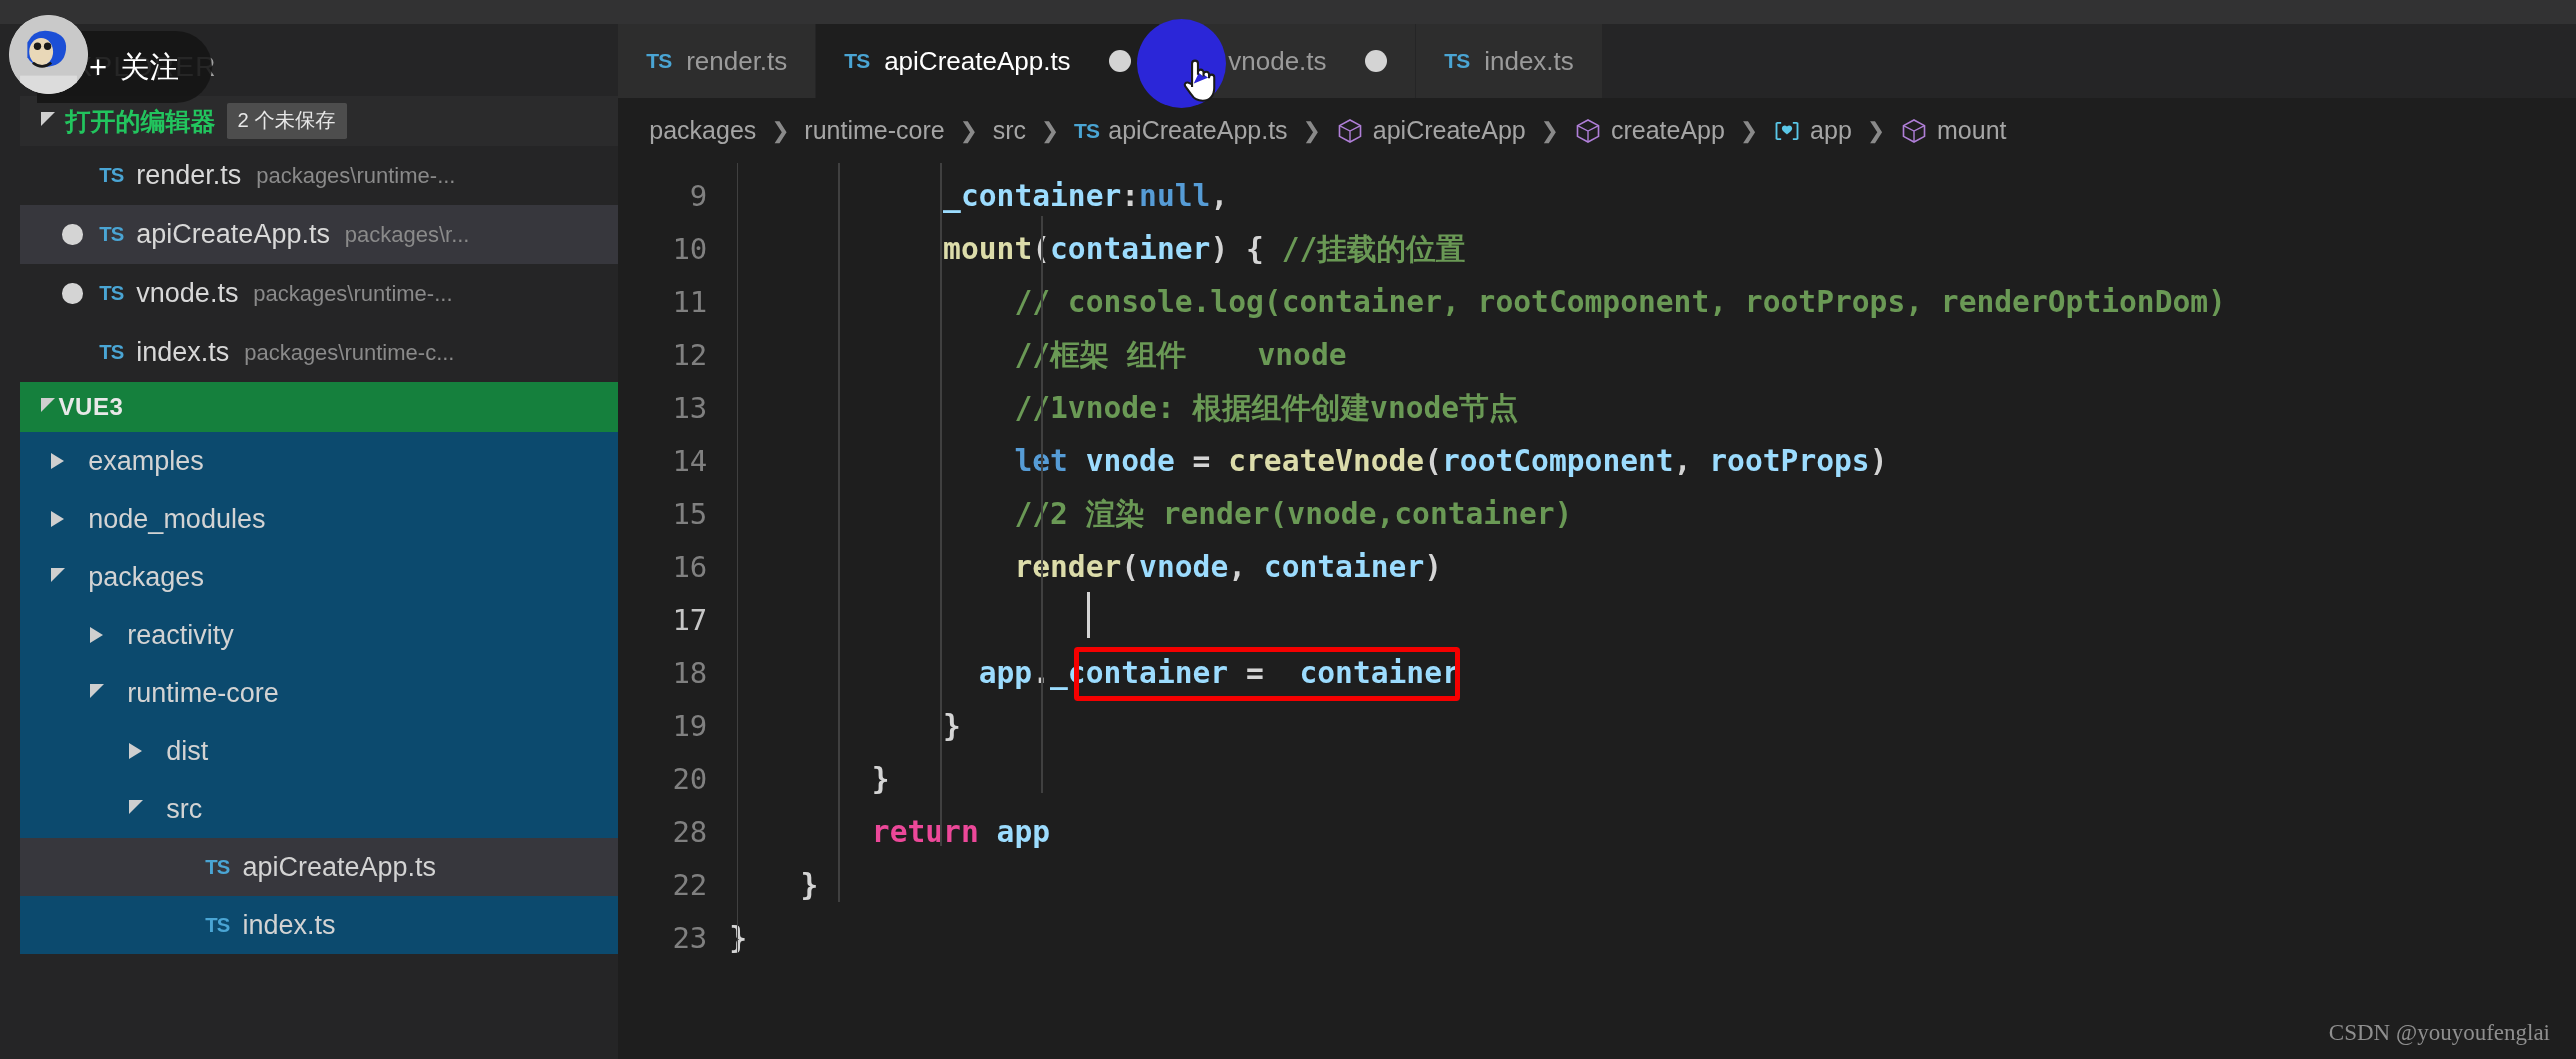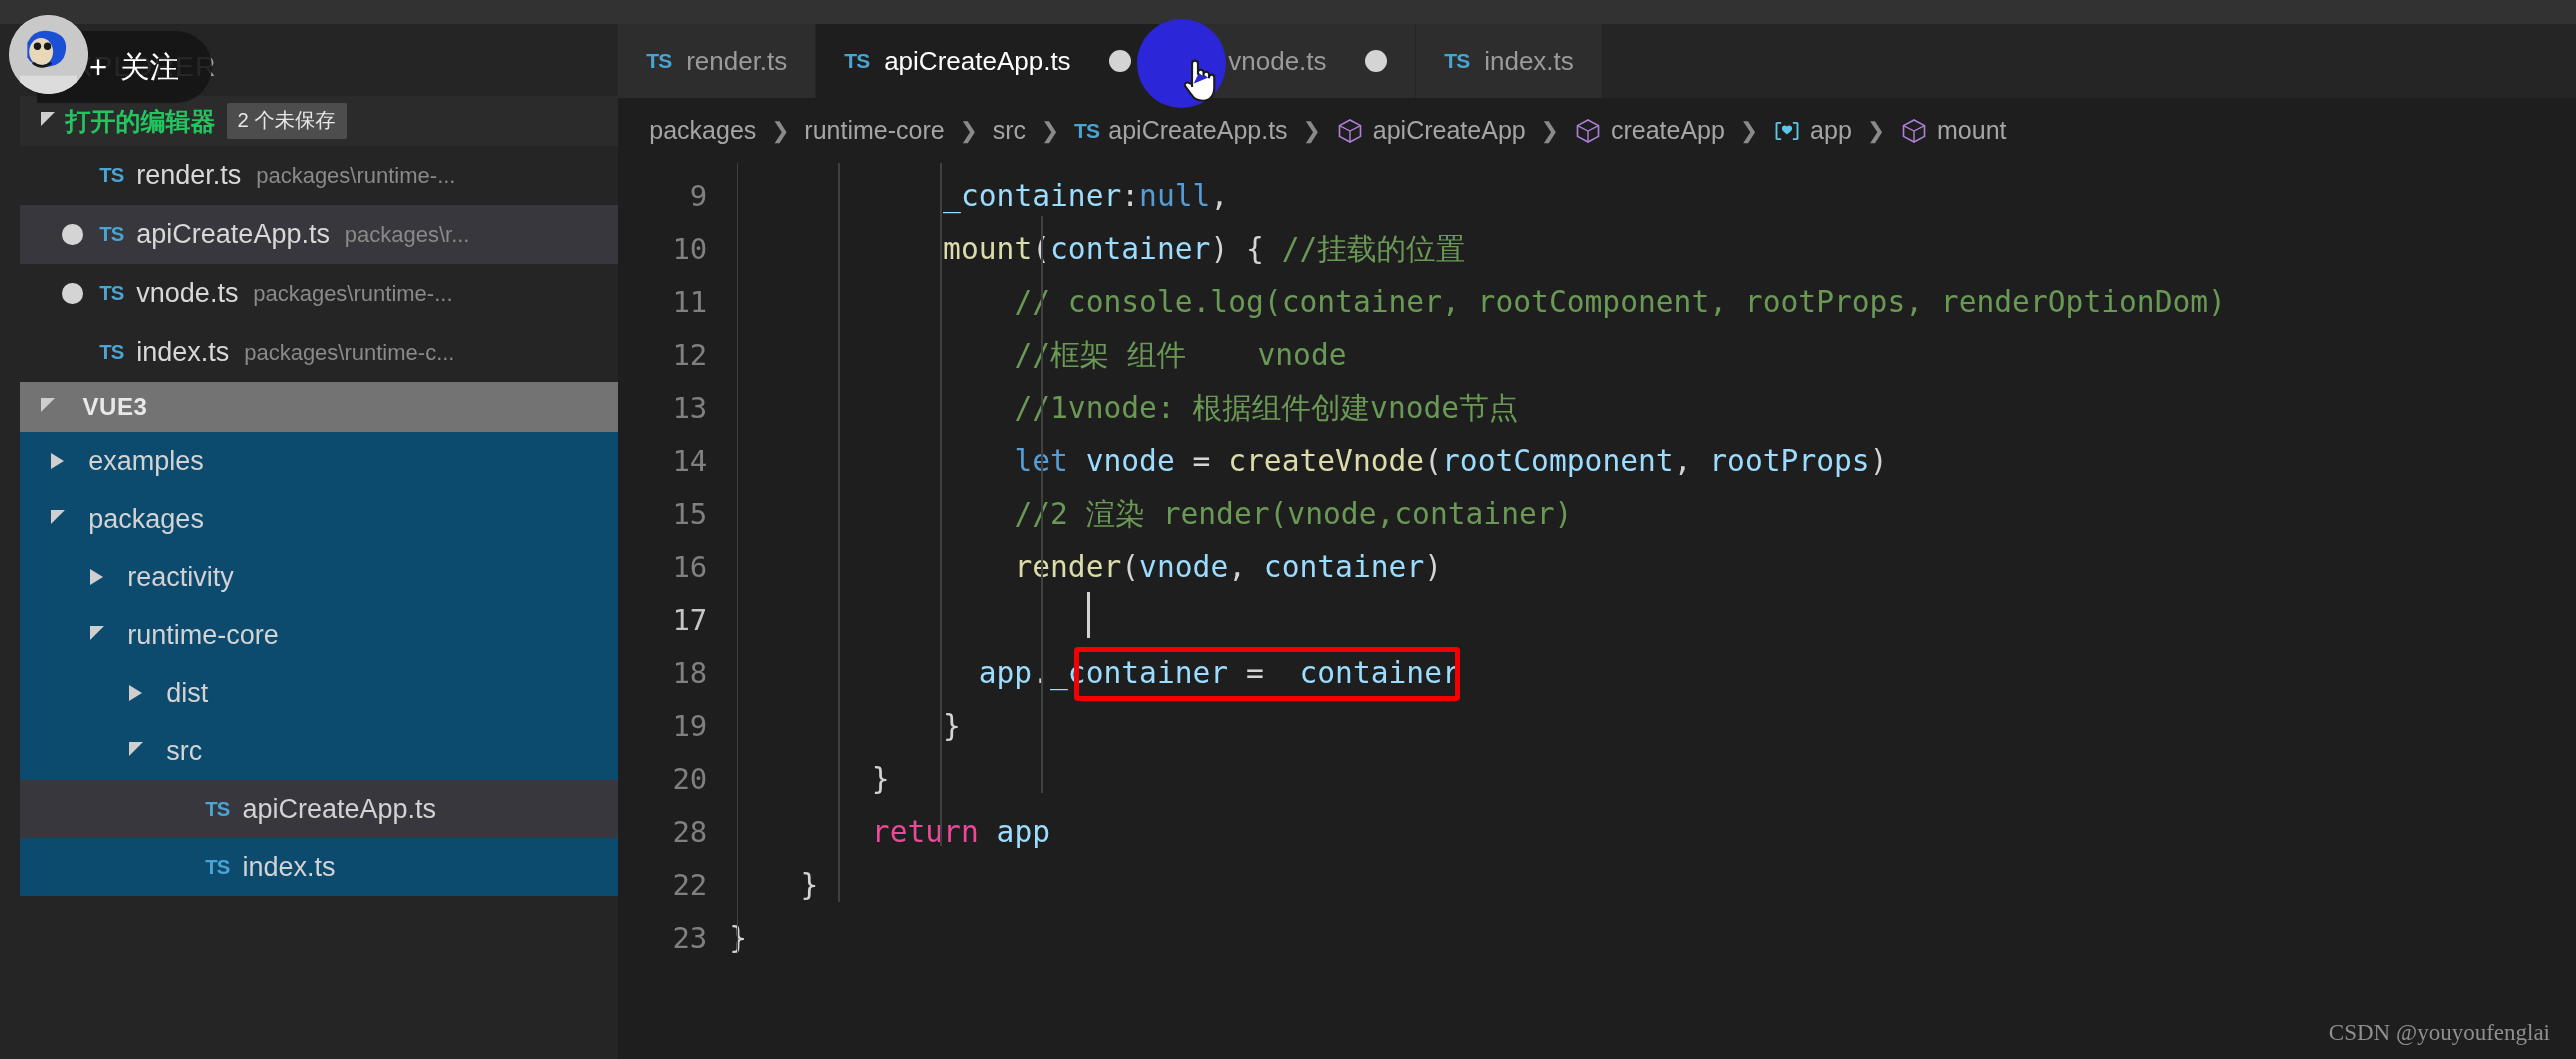--- a/index.html
+++ b/index.html
@@ -129,23 +129,23 @@
   }
   .oe-name { color: #d8d8d8; font-size: 27px; flex: 0 0 auto; }
   .oe-path { color: #8a8a8a; font-size: 22px; margin-left: 14.8px; flex: 0 0 auto; }
 
   
   .tree { background: #0c4a6e; }
   .tree-root {
     height: 50px;
     display: flex;
     align-items: center;
-    gap: 28px;
+    gap: 4px;
     padding-left: 20.3px;
-    background: #737373;
+    background: #15803d;
   }
   .tree-root .label { color: #e8e8e8; font-size: 24px; font-weight: bold; letter-spacing: 0.5px; }
   .tree-row {
     height: 58px;
     display: flex;
     align-items: center;
     cursor: pointer;
     white-space: nowrap;
   }
   .tree-row.selected { background: #37373d; }
@@ -234,20 +234,21 @@
   .gutter .ln.active { color: #c6c6c6; }
 
   .code-lines {
     flex: 1 1 auto;
     padding-top: 7.4px;
     position: relative;
     font-family: "DejaVu Sans Mono", monospace;
     font-size: 29.6px;
     white-space: pre;
     min-width: 0;
+    font-weight: bold;
   }
   .code-lines .cl {
     height: 53px;
     line-height: 53px;
     position: relative;
   }
   .tok-plain   { color: #d4d4d4; }
   .tok-comment { color: #6a9955; }
   .tok-key     { color: #569cd6; }
   .tok-key2    { color: #ec4899; }
@@ -380,20 +381,26 @@
       <div class="tree-root">
         <span class="twisty open"></span>
         <span class="label">VUE3</span>
       </div>
       <div class="tree" id="file-tree">
           <div class="tree-row" style="padding-left: 31px;">
             <span class="tw-slot">
               <span class="twisty closed"></span>
             </span>
             <span class="label">examples</span>
+          </div>
+          <div class="tree-row" style="padding-left: 31px;">
+            <span class="tw-slot">
+              <span class="twisty closed"></span>
+            </span>
+            <span class="label">node_modules</span>
           </div>
           <div class="tree-row" style="padding-left: 31px;">
             <span class="tw-slot">
               <span class="twisty open"></span>
             </span>
             <span class="label">packages</span>
           </div>
           <div class="tree-row" style="padding-left: 70px;">
             <span class="tw-slot">
               <span class="twisty closed"></span>

